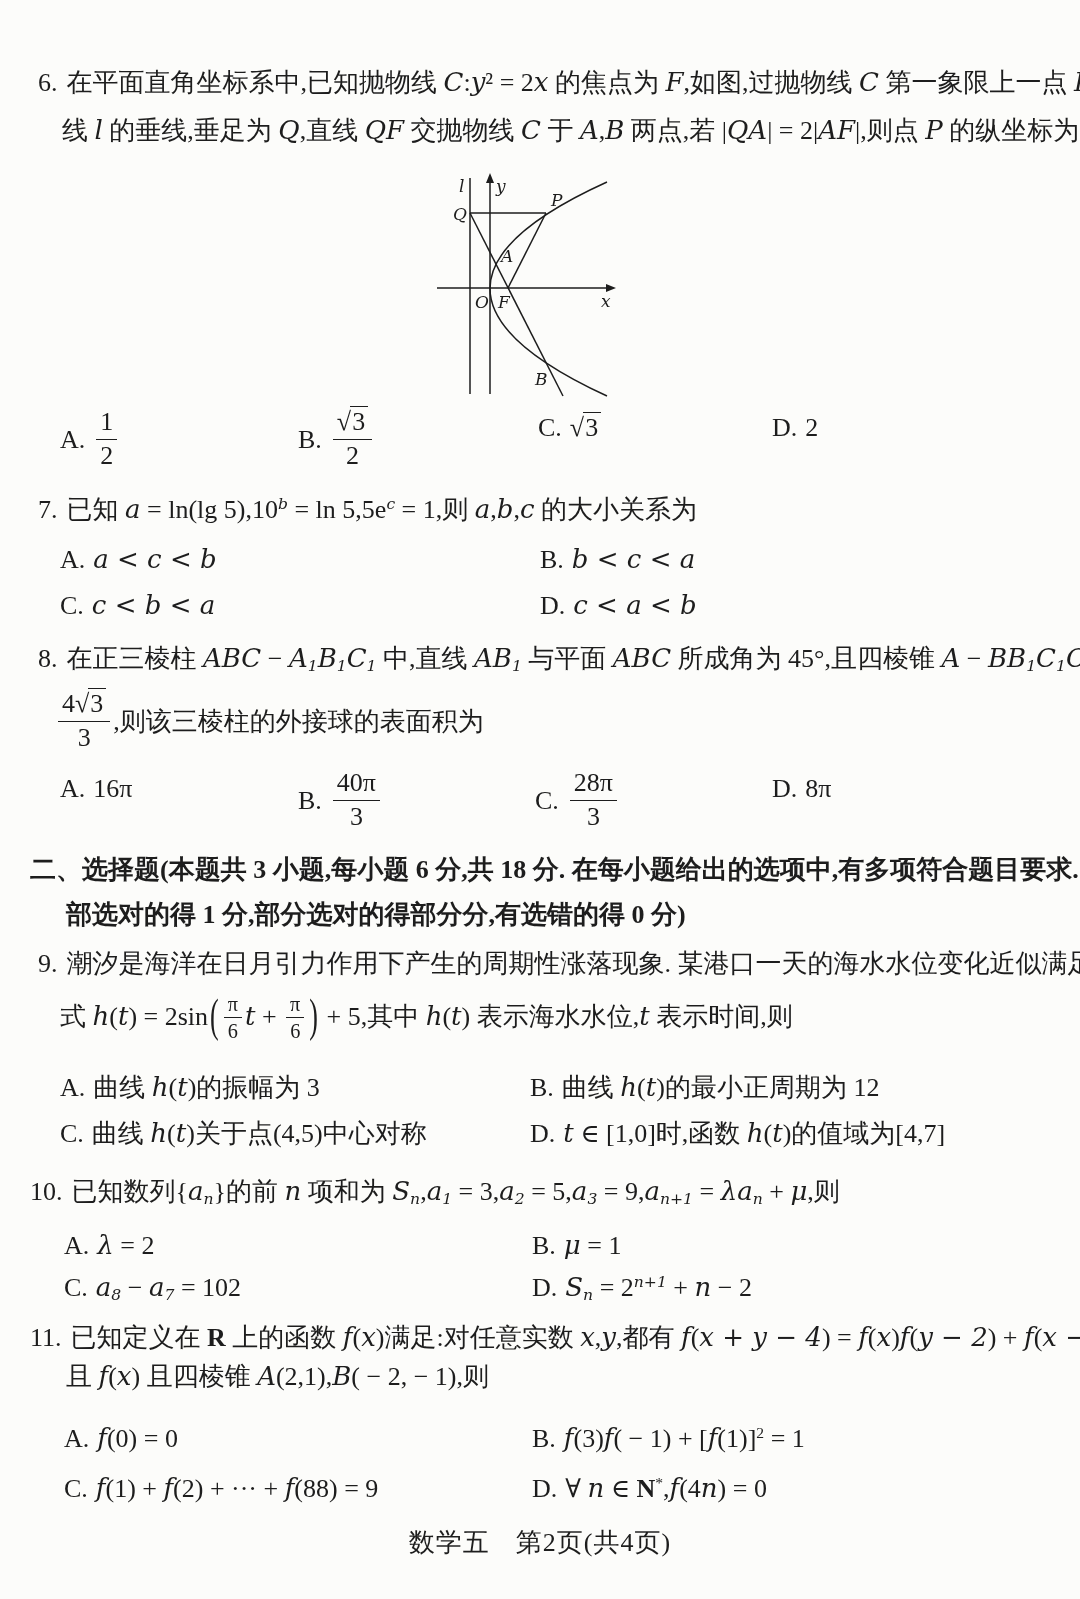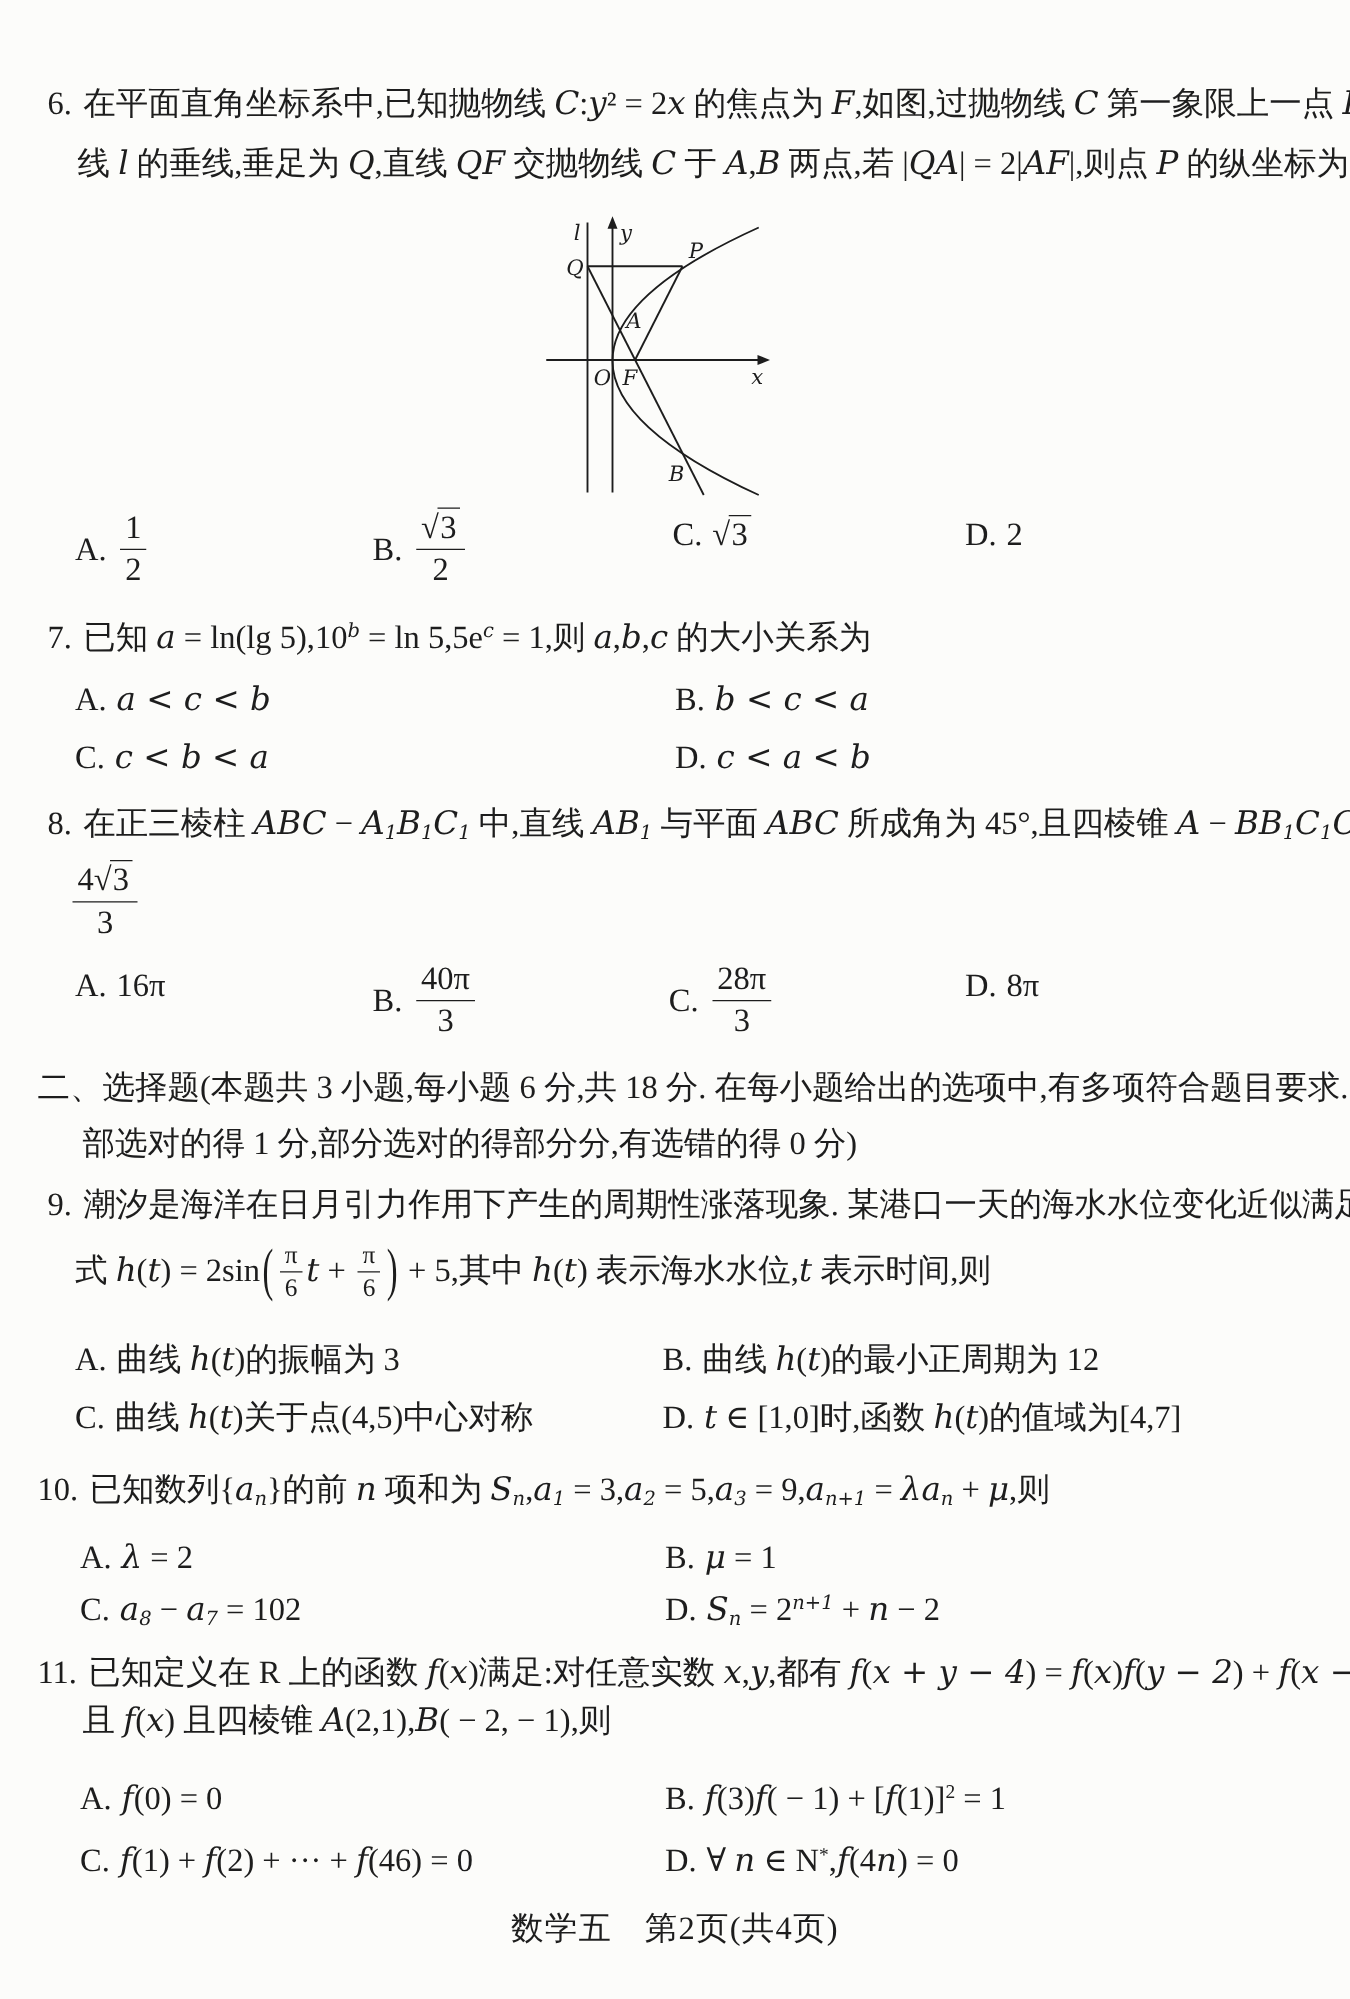--- a/index.html
+++ b/index.html
@@ -6,21 +6,21 @@
   html,body{margin:0;padding:0}
   body{
     width:1080px;height:1599px;position:relative;overflow:hidden;
     background:#fcfcfa;color:#1d1d1d;
     font-family:"Liberation Serif","DejaVu Serif",serif;
     font-size:26px;
   }
   .line{position:absolute;white-space:nowrap;line-height:1.3}
   .r{font-style:normal}
   .i{font-style:italic;font-family:"DejaVu Serif",serif}
-  .b{font-weight:400}
+  .b{font-weight:700}
   .qno{margin-right:9px}
   sub{font-size:60%;vertical-align:-0.25em}
   sup{font-size:60%;vertical-align:0.55em}
   .frac{display:inline-block;text-align:center;vertical-align:middle;line-height:1.1;margin:0 3px;position:relative;top:-3px}
   .frac .num{display:block;padding:0 4px 2px;border-bottom:1.6px solid #1d1d1d}
   .frac .den{display:block;padding:2px 4px 0}
   .rd{border-top:1.6px solid #1d1d1d;padding:0 3px 0 2px;margin-left:-1px}
   .bp{display:inline-block;transform:scaleY(1.8);margin:0 2px}
   .opt{position:absolute;white-space:nowrap}
   .k{margin-right:8px}
@@ -73,21 +73,21 @@
 <div class="line" style="left:0;top:543px;width:1080px">
   <span class="opt" style="left:60px"><span class="k">A.</span><span class="i">a &lt; c &lt; b</span></span>
   <span class="opt" style="left:540px"><span class="k">B.</span><span class="i">b &lt; c &lt; a</span></span>
 </div>
 <div class="line" style="left:0;top:589px;width:1080px">
   <span class="opt" style="left:60px"><span class="k">C.</span><span class="i">c &lt; b &lt; a</span></span>
   <span class="opt" style="left:540px"><span class="k">D.</span><span class="i">c &lt; a &lt; b</span></span>
 </div>
 
 <div class="line" style="left:38px;top:642px"><span class="r qno">8.</span><span><span class="r">在正三棱柱 </span><span class="i">ABC</span><span class="r"> − </span><span class="i">A</span><sub class="i">1</sub><span class="i">B</span><sub class="i">1</sub><span class="i">C</span><sub class="i">1</sub><span class="r"> 中,直线 </span><span class="i">AB</span><sub class="i">1</sub><span class="r"> 与平面 </span><span class="i">ABC</span><span class="r"> 所成角为 45°,且四棱锥 </span><span class="i">A</span><span class="r"> − </span><span class="i">BB</span><sub class="i">1</sub><span class="i">C</span><sub class="i">1</sub><span class="i">C</span></span></div>
-<div class="line" style="left:55px;top:693px"><span class="frac"><span class="num"><span>4</span><span>√</span><span class="rd">3</span></span><span class="den">3</span></span></div>
+<div class="line" style="left:55px;top:693px"><span class="frac"><span class="num"><span>4</span><span>√</span><span class="rd">3</span></span><span class="den">3</span></span><span class="r">,则该三棱柱的外接球的表面积为</span></div>
 <div class="line" style="left:0;top:772px;width:1080px">
   <span class="opt" style="left:60px"><span class="k">A.</span><span class="r">16π</span></span>
   <span class="opt" style="left:298px"><span class="k">B.</span><span class="frac"><span class="num">40π</span><span class="den">3</span></span></span>
   <span class="opt" style="left:535px"><span class="k">C.</span><span class="frac"><span class="num">28π</span><span class="den">3</span></span></span>
   <span class="opt" style="left:772px"><span class="k">D.</span><span class="r">8π</span></span>
 </div>
 
 <div class="line" style="left:30px;top:853px"><span><span class="b">二、选择题</span><span class="b">(本题共 3 小题,每小题 6 分,共 18 分. 在每小题给出的选项中,有多项符合题目要求. 全</span></span></div>
 <div class="line" style="left:66px;top:898px"><span class="b">部选对的得 1 分,部分选对的得部分分,有选错的得 0 分)</span></div>
 
@@ -112,17 +112,17 @@
   <span class="opt" style="left:532px"><span class="k">D.</span><span><span class="i">S</span><sub class="i">n</sub><span class="r"> = 2</span><sup class="i">n+1</sup><span class="r"> + </span><span class="i">n</span><span class="r"> − 2</span></span></span>
 </div>
 
 <div class="line" style="left:30px;top:1321px"><span class="r qno">11.</span><span><span class="r">已知定义在 </span><span class="b">R</span><span class="r"> 上的函数 </span><span class="i">f</span><span class="r">(</span><span class="i">x</span><span class="r">)满足:对任意实数 </span><span class="i">x</span><span class="r">,</span><span class="i">y</span><span class="r">,都有 </span><span class="i">f</span><span class="r">(</span><span class="i">x + y − 4</span><span class="r">) = </span><span class="i">f</span><span class="r">(</span><span class="i">x</span><span class="r">)</span><span class="i">f</span><span class="r">(</span><span class="i">y − 2</span><span class="r">) + </span><span class="i">f</span><span class="r">(</span><span class="i">x − 2</span></span></div>
 <div class="line" style="left:66px;top:1360px"><span><span class="r">且 </span><span class="i">f</span><span class="r">(</span><span class="i">x</span><span class="r">) 且四棱锥 </span><span class="i">A</span><span class="r">(2,1),</span><span class="i">B</span><span class="r">( − 2, − 1),则</span></span></div>
 <div class="line" style="left:0;top:1422px;width:1080px">
   <span class="opt" style="left:64px"><span class="k">A.</span><span><span class="i">f</span><span class="r">(0) = 0</span></span></span>
   <span class="opt" style="left:532px"><span class="k">B.</span><span><span class="i">f</span><span class="r">(3)</span><span class="i">f</span><span class="r">( − 1) + [</span><span class="i">f</span><span class="r">(1)]</span><sup class="r">2</sup><span class="r"> = 1</span></span></span>
 </div>
 <div class="line" style="left:0;top:1472px;width:1080px">
-  <span class="opt" style="left:64px"><span class="k">C.</span><span><span class="i">f</span><span class="r">(1) + </span><span class="i">f</span><span class="r">(2) + ··· + </span><span class="i">f</span><span class="r">(46) = 0</span></span></span>
+  <span class="opt" style="left:64px"><span class="k">C.</span><span><span class="i">f</span><span class="r">(1) + </span><span class="i">f</span><span class="r">(2) + ··· + </span><span class="i">f</span><span class="r">(88) = 9</span></span></span>
   <span class="opt" style="left:532px"><span class="k">D.</span><span><span class="r">∀ </span><span class="i">n</span><span class="r"> ∈ </span><span class="b">N</span><sup class="r">*</sup><span class="r">,</span><span class="i">f</span><span class="r">(4</span><span class="i">n</span><span class="r">) = 0</span></span></span>
 </div>
 
 <div class="line footer" style="top:1526px"><span>数学五</span><span class="gap"></span><span>第2页(共4页)</span></div>
 
 </body></html>

